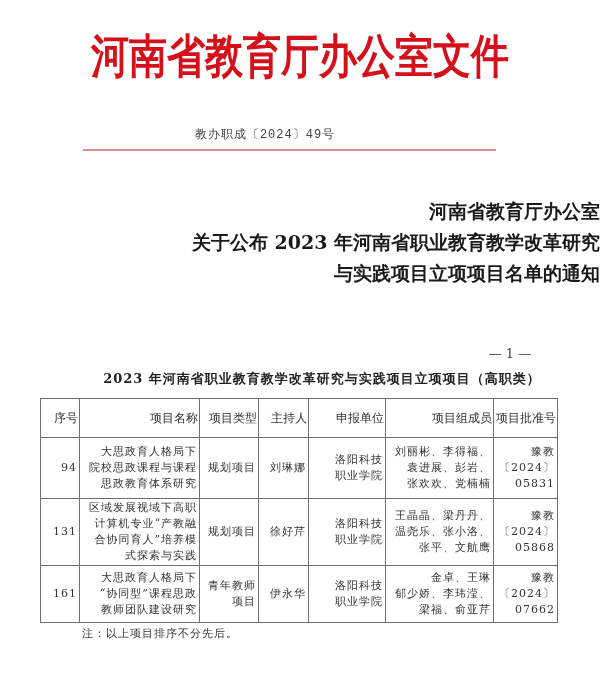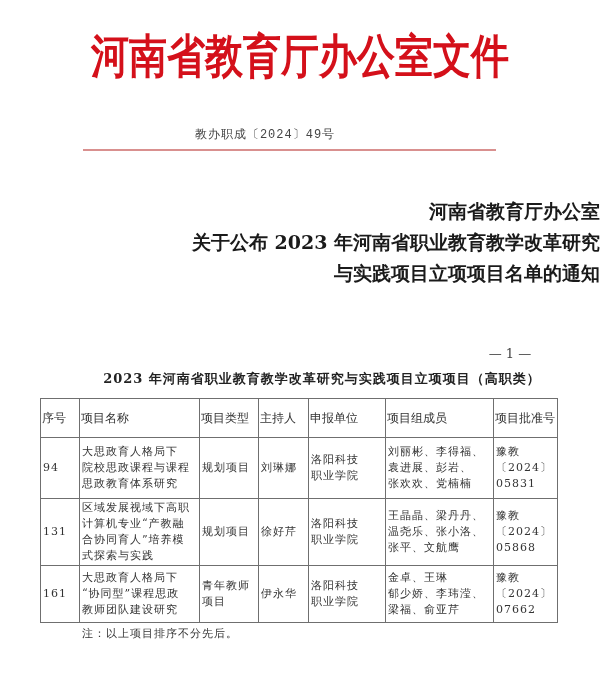--- a/index.html
+++ b/index.html
@@ -32,21 +32,21 @@
     }
     .table-caption {
       position: absolute; left: 0; top: 370px; width: 600px; text-align: center;
       font-size: 13px; font-weight: bold; color: #222; letter-spacing: 1px; padding-left: 44px;
     }
     table.project-table {
       position: absolute; left: 40px; top: 398px; width: 517px;
       border-collapse: collapse; table-layout: fixed;
     }
     table.project-table th, table.project-table td {
-      border: 1px solid #6f6f6f; text-align: left; vertical-align: middle;
+      border: 1px solid #6f6f6f; text-align: right; vertical-align: middle;
       color: #333;
     }
     table.project-table th {
       font-family: "DejaVu Sans", sans-serif; font-size: 12px; font-weight: normal;
       height: 39px; line-height: 16px; padding: 0 1px;
     }
     table.project-table td {
       font-family: "DejaVu Serif", "Liberation Serif", serif; font-size: 11px;
       line-height: 16px; padding: 1px 2px; letter-spacing: 1px;
     }

